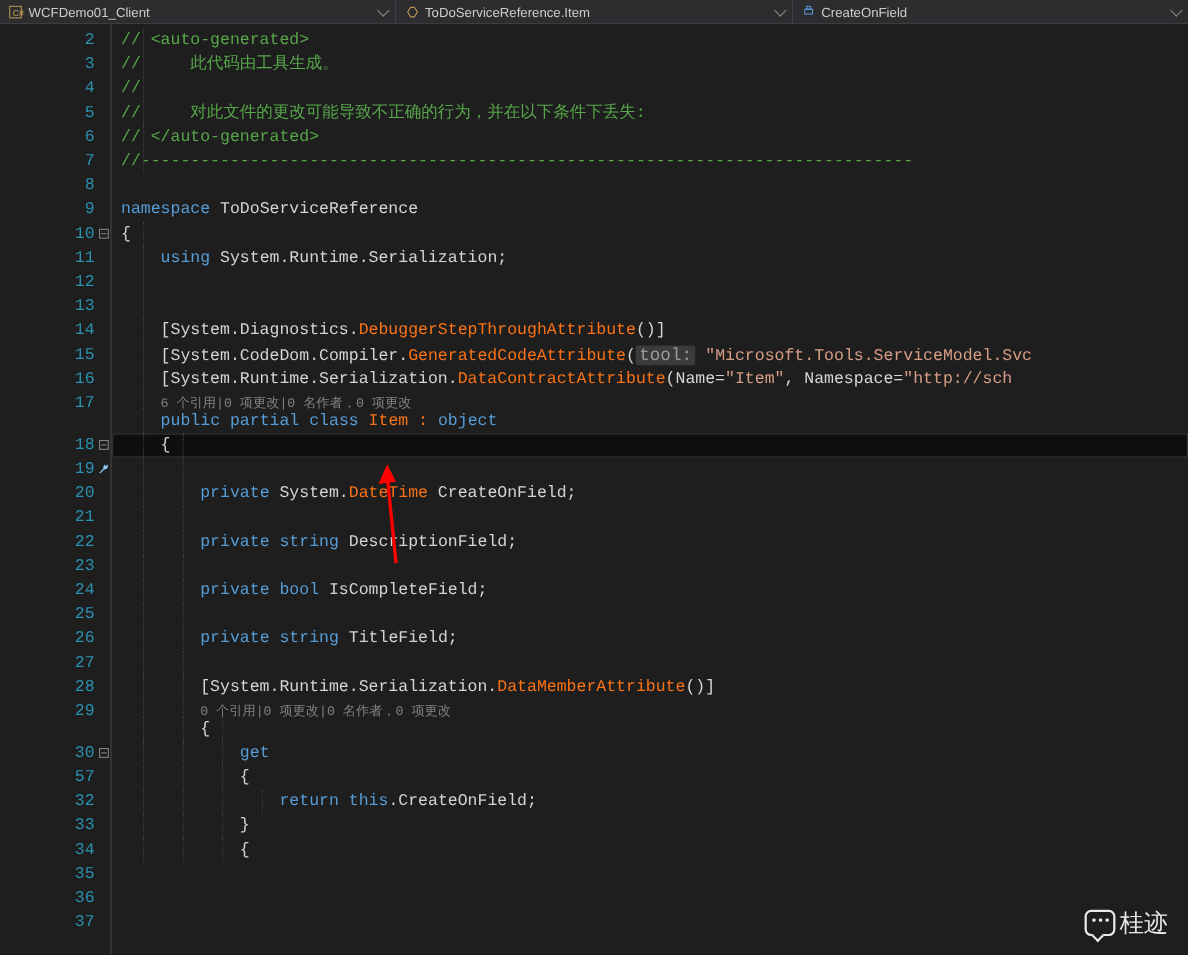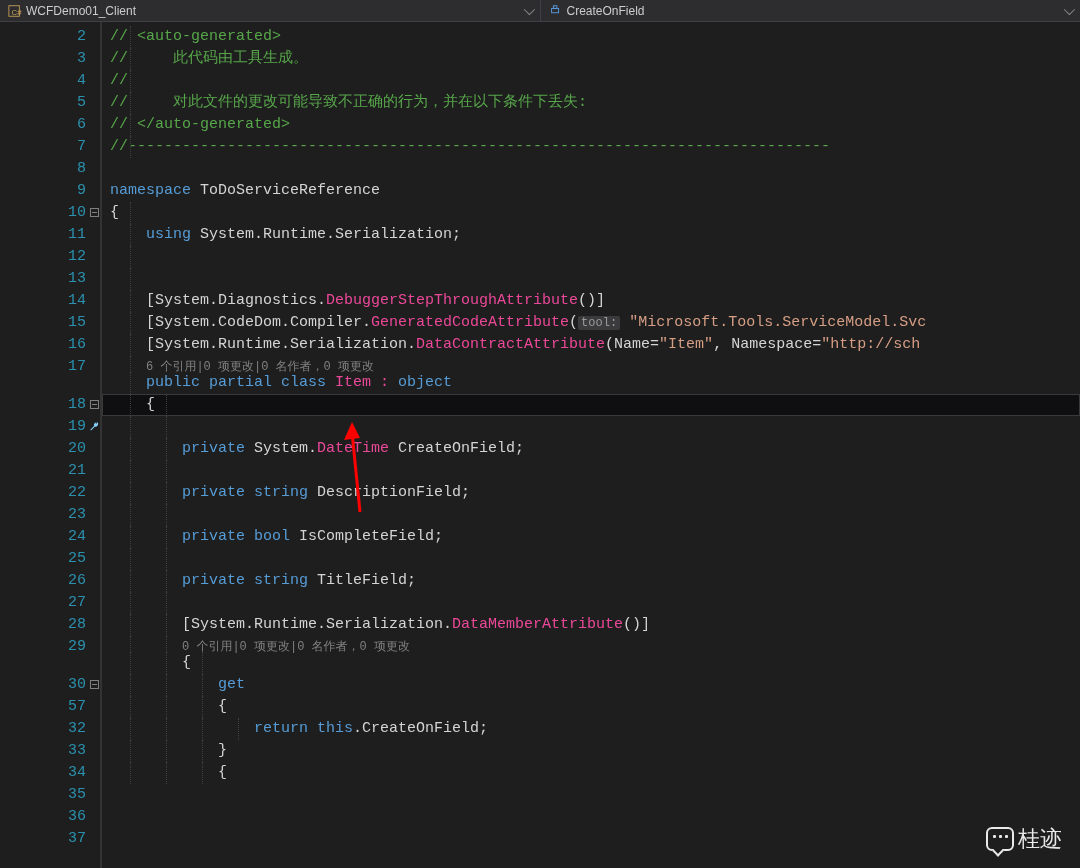--- a/index.html
+++ b/index.html
@@ -51,25 +51,25 @@
     flex:1; overflow:hidden; padding-top:4px;
     font-size:15px; line-height:22px;
   }
   .code .line { height:22px; white-space:pre; padding-left:8px; position:relative;font-family:Liberation Mono, monospace; }
   .code .line.cursor { background:#0f0f11; box-shadow:inset 0 0 0 1px #3a3a3c; }
   
   .guide { position:absolute; top:0; bottom:0; border-left:1px dotted #404040; }
   
   .c-comment { color:#57a64a; }
   .c-key     { color:#569cd6; }
-  .c-type    { color:#ec4899; }
+  .c-type    { color:#f97316; }
   .c-str     { color:#d69d85; }
   .c-plain   { color:#d4d4d4; }
   .c-dim     { color:#808080; font-size:12px; }
-  .c-hint    { background:#3b3b3e; color:#9a9a9a; padding:0 3px; border-radius:2px; font-size:12px; }
+  .c-hint    { background:#3b3b3e; color:#9a9a9a; padding:0 3px; border-radius:2px; font-size:16px; }
   
   .arrow {
     position:absolute; pointer-events:none;
   }
   .arrow svg { overflow:visible; }
   
   .watermark {
     position:absolute; right:18px; bottom:14px;
     display:flex; align-items:center; gap:4px;
     color:#fff; font-family:"Microsoft YaHei","Segoe UI",sans-serif;
@@ -92,20 +92,29 @@
 
 <div class="navbar">
   <div class="crumb">
     <span class="icon-sq">
       <svg viewBox="0 0 16 16">
           <rect x="1" y="2" width="12" height="12" fill="none" stroke="#c7a155" stroke-width="1"></rect>
           <text x="4" y="12" font-size="9" fill="#c7a155">C#</text>
         </svg>
     </span>
     <span>WCFDemo01_Client</span>
+    <span class="chev"></span>
+  </div>
+  <div class="crumb">
+    <span class="icon-sq">
+      <svg viewBox="0 0 16 16">
+          <path d="M3 8l3-5h4l3 5-3 5H6z" fill="none" stroke="#e8b35a" stroke-width="1"></path>
+        </svg>
+    </span>
+    <span>ToDoServiceReference.Item</span>
     <span class="chev"></span>
   </div>
   <div class="crumb">
     <span class="icon-sq">
       <svg viewBox="0 0 16 16">
           <rect x="3" y="5" width="8" height="5" fill="none" stroke="#5aa0e8" stroke-width="1"></rect>
           <rect x="5" y="2" width="4" height="3" fill="none" stroke="#5aa0e8" stroke-width="1"></rect>
         </svg>
     </span>
     <span>CreateOnField</span>

